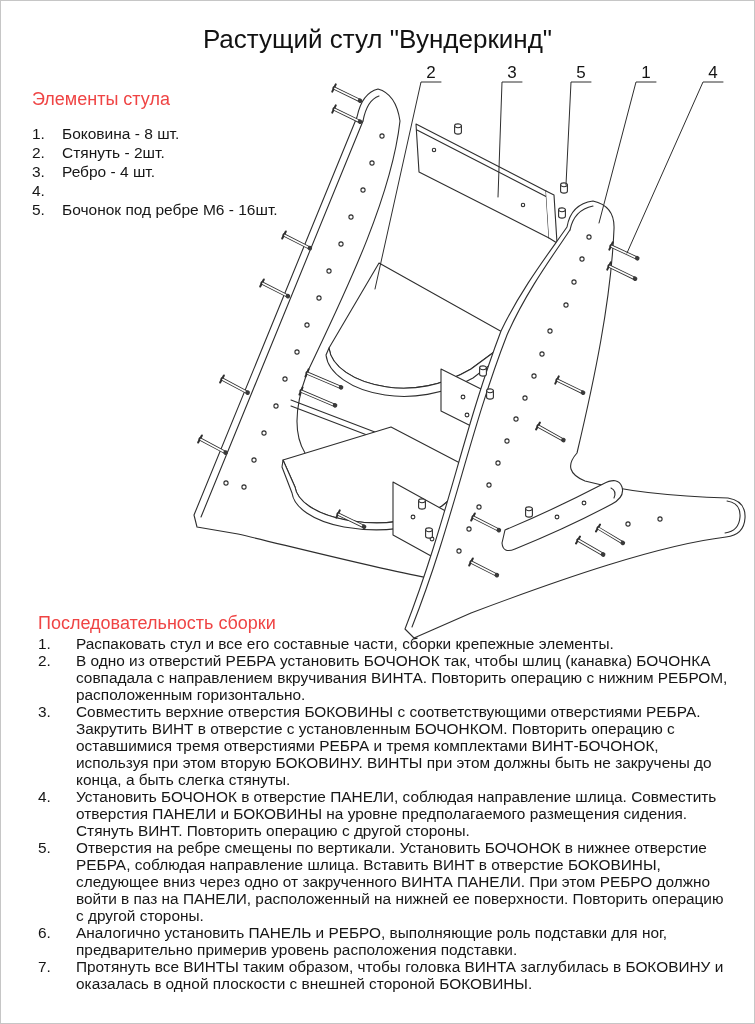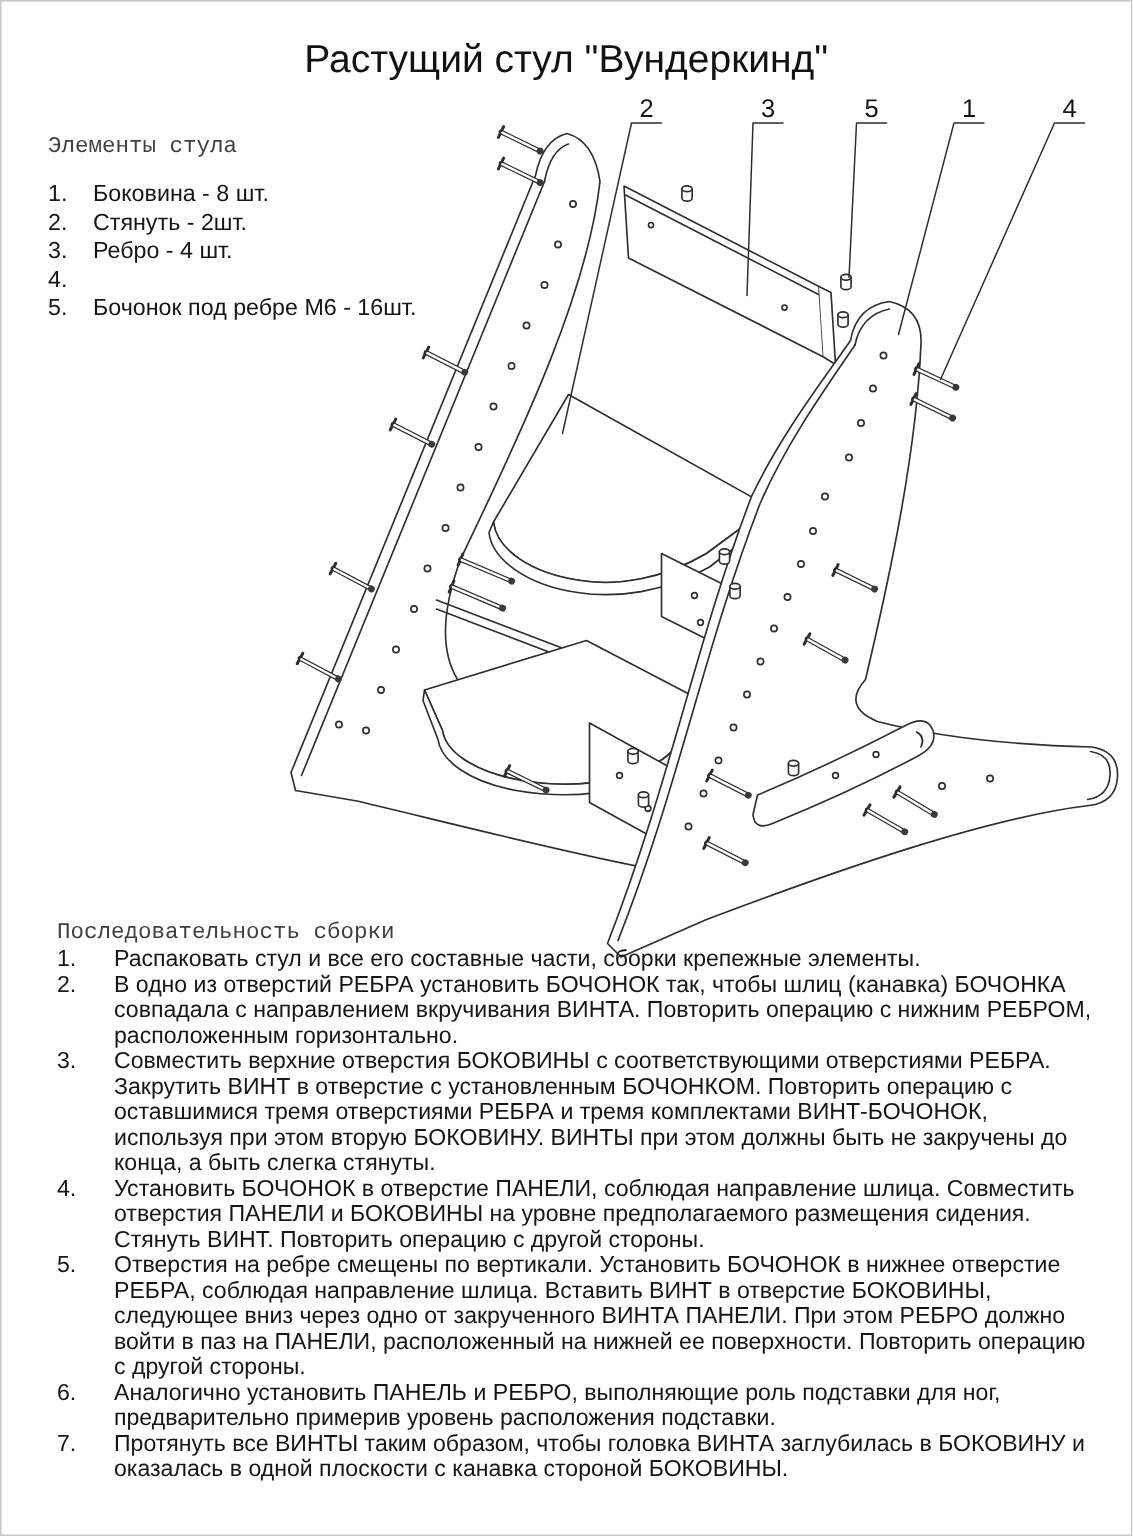--- a/index.html
+++ b/index.html
@@ -5,21 +5,21 @@
   html,body{margin:0;padding:0;background:#ffffff;}
   .page{
     position:relative;width:755px;height:1024px;background:#fff;
     border:1px solid #c6c6c6;box-sizing:border-box;overflow:hidden;
     font-family:"Liberation Sans", sans-serif;color:#161616;
   }
   .title{
     position:absolute;top:7px;left:0;right:0;text-align:center;
     font-size:26px;line-height:29px;font-weight:400;color:#121212;
   }
-  .section-heading{font-size:15px;color:#404040;font-family:Liberation Mono, monospace;}
+  .section-heading{font-size:18px;color:#ef4444;}
   .parts{position:absolute;left:31px;top:88px;width:330px;z-index:2;}
   .parts .rows{margin-top:14px;}
   .row{display:flex;font-size:15.5px;line-height:19px;}
   .row .n{width:30px;flex:none;}
   .assembly{position:absolute;left:37px;top:612px;width:694px;z-index:2;}
   .assembly .rows{margin-top:1px;}
   .step{display:flex;font-size:15.4px;line-height:17px;}
   .step .n{width:38px;flex:none;}
   .step .t{width:652px;}
   svg.diagram{position:absolute;left:0;top:0;z-index:1;}
@@ -258,18 +258,18 @@
       <div class="step">
           <span class="n">5.</span>
           <span class="t">Отверстия на ребре смещены по вертикали. Установить БОЧОНОК в нижнее отверстие РЕБРА, соблюдая направление шлица. Вставить ВИНТ в отверстие БОКОВИНЫ, следующее вниз через одно от закрученного ВИНТА ПАНЕЛИ. При этом РЕБРО должно войти в паз на ПАНЕЛИ, расположенный на нижней ее поверхности. Повторить операцию с другой стороны.</span>
         </div>
       <div class="step">
           <span class="n">6.</span>
           <span class="t">Аналогично установить ПАНЕЛЬ и РЕБРО, выполняющие роль подставки для ног, предварительно примерив уровень расположения подставки.</span>
         </div>
       <div class="step">
           <span class="n">7.</span>
-          <span class="t">Протянуть все ВИНТЫ таким образом, чтобы головка ВИНТА заглубилась в БОКОВИНУ и оказалась в одной плоскости с канавка стороной БОКОВИНЫ.</span>
+          <span class="t">Протянуть все ВИНТЫ таким образом, чтобы головка ВИНТА заглубилась в БОКОВИНУ и оказалась в одной плоскости с внешней стороной БОКОВИНЫ.</span>
         </div>
     </div>
   </div>
 
 </div>
 
 </body></html>

